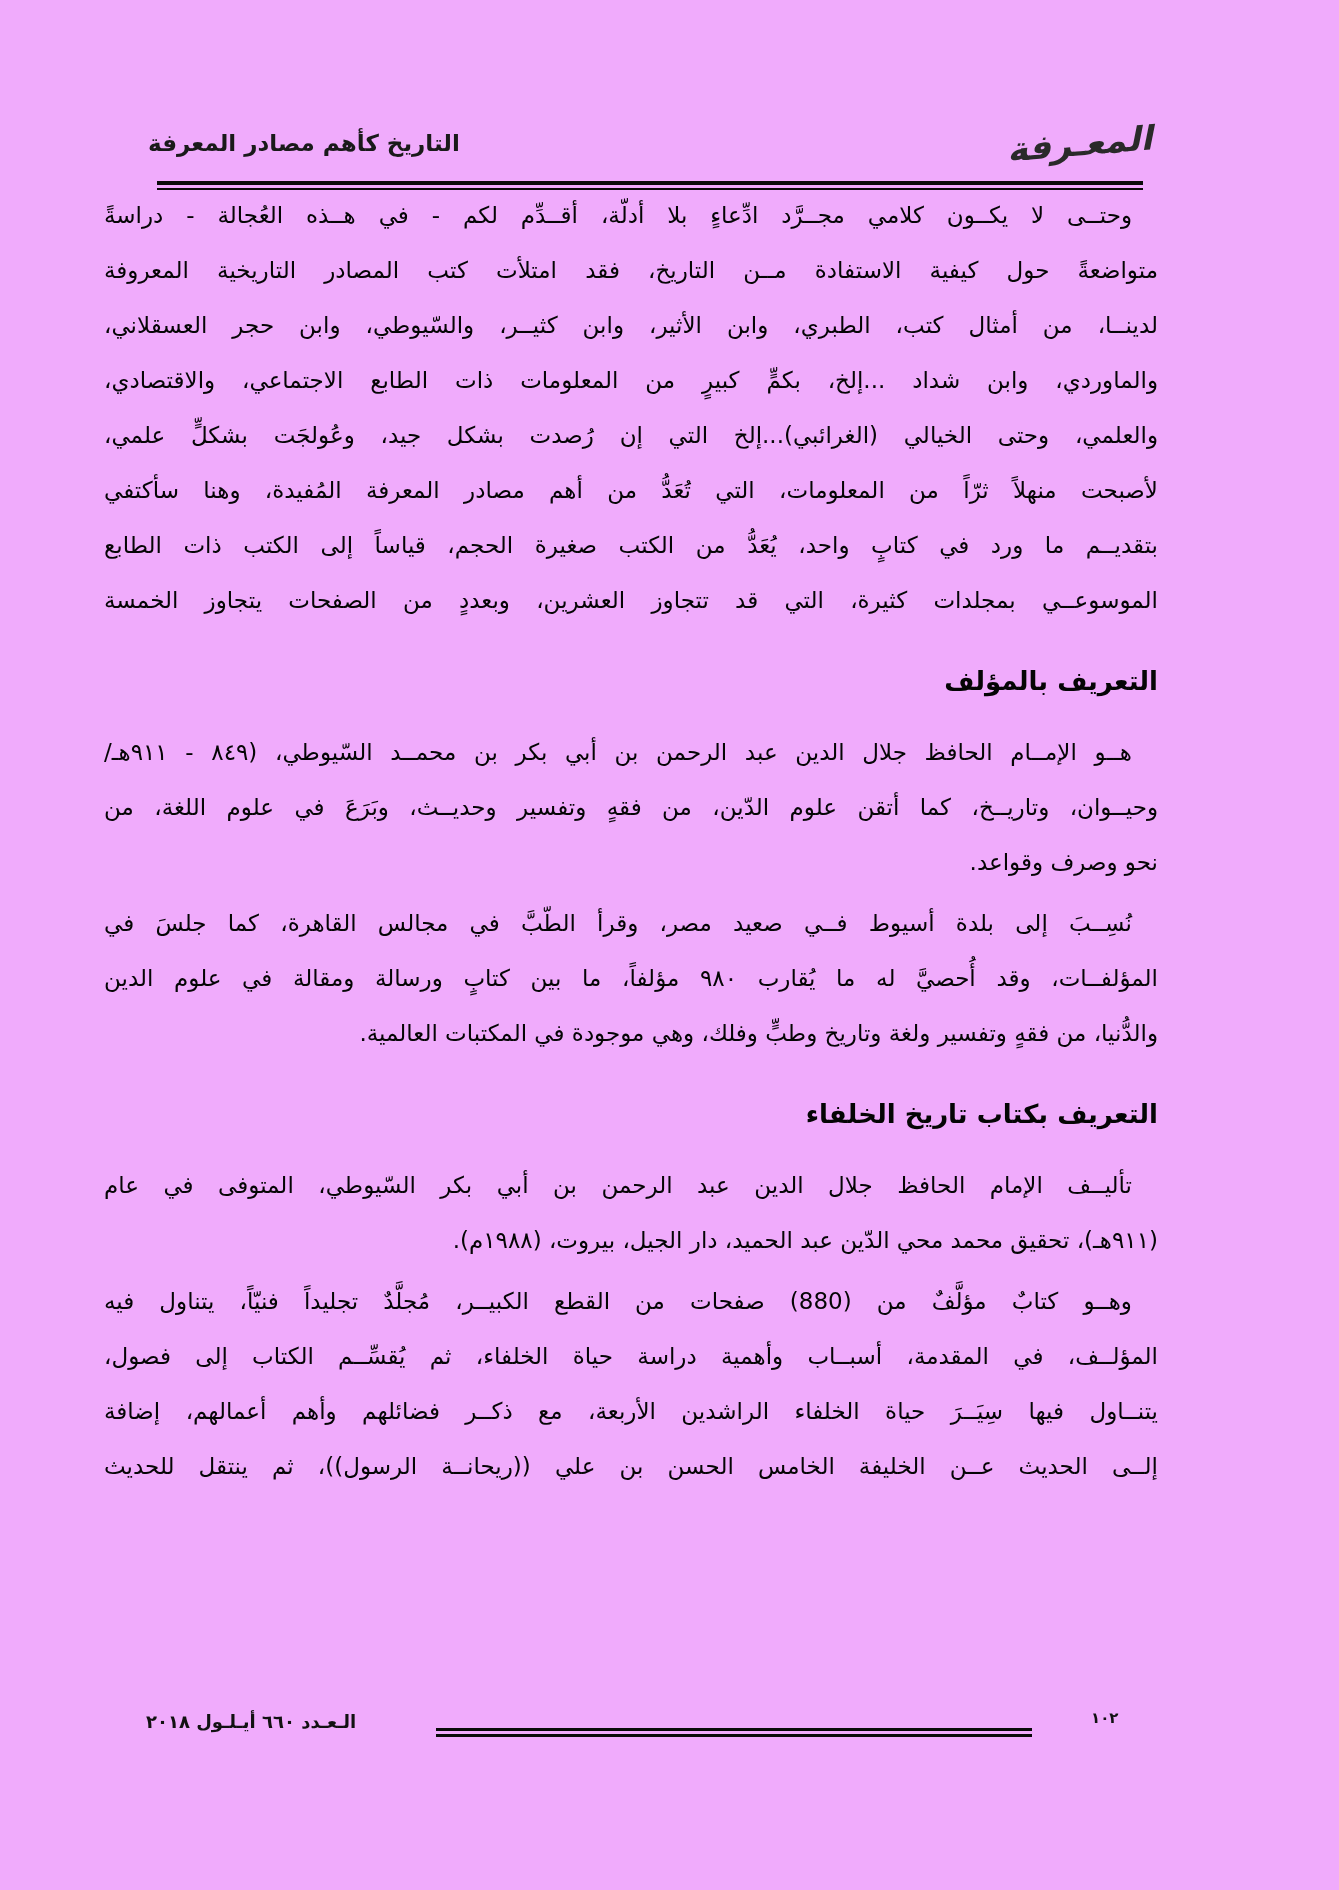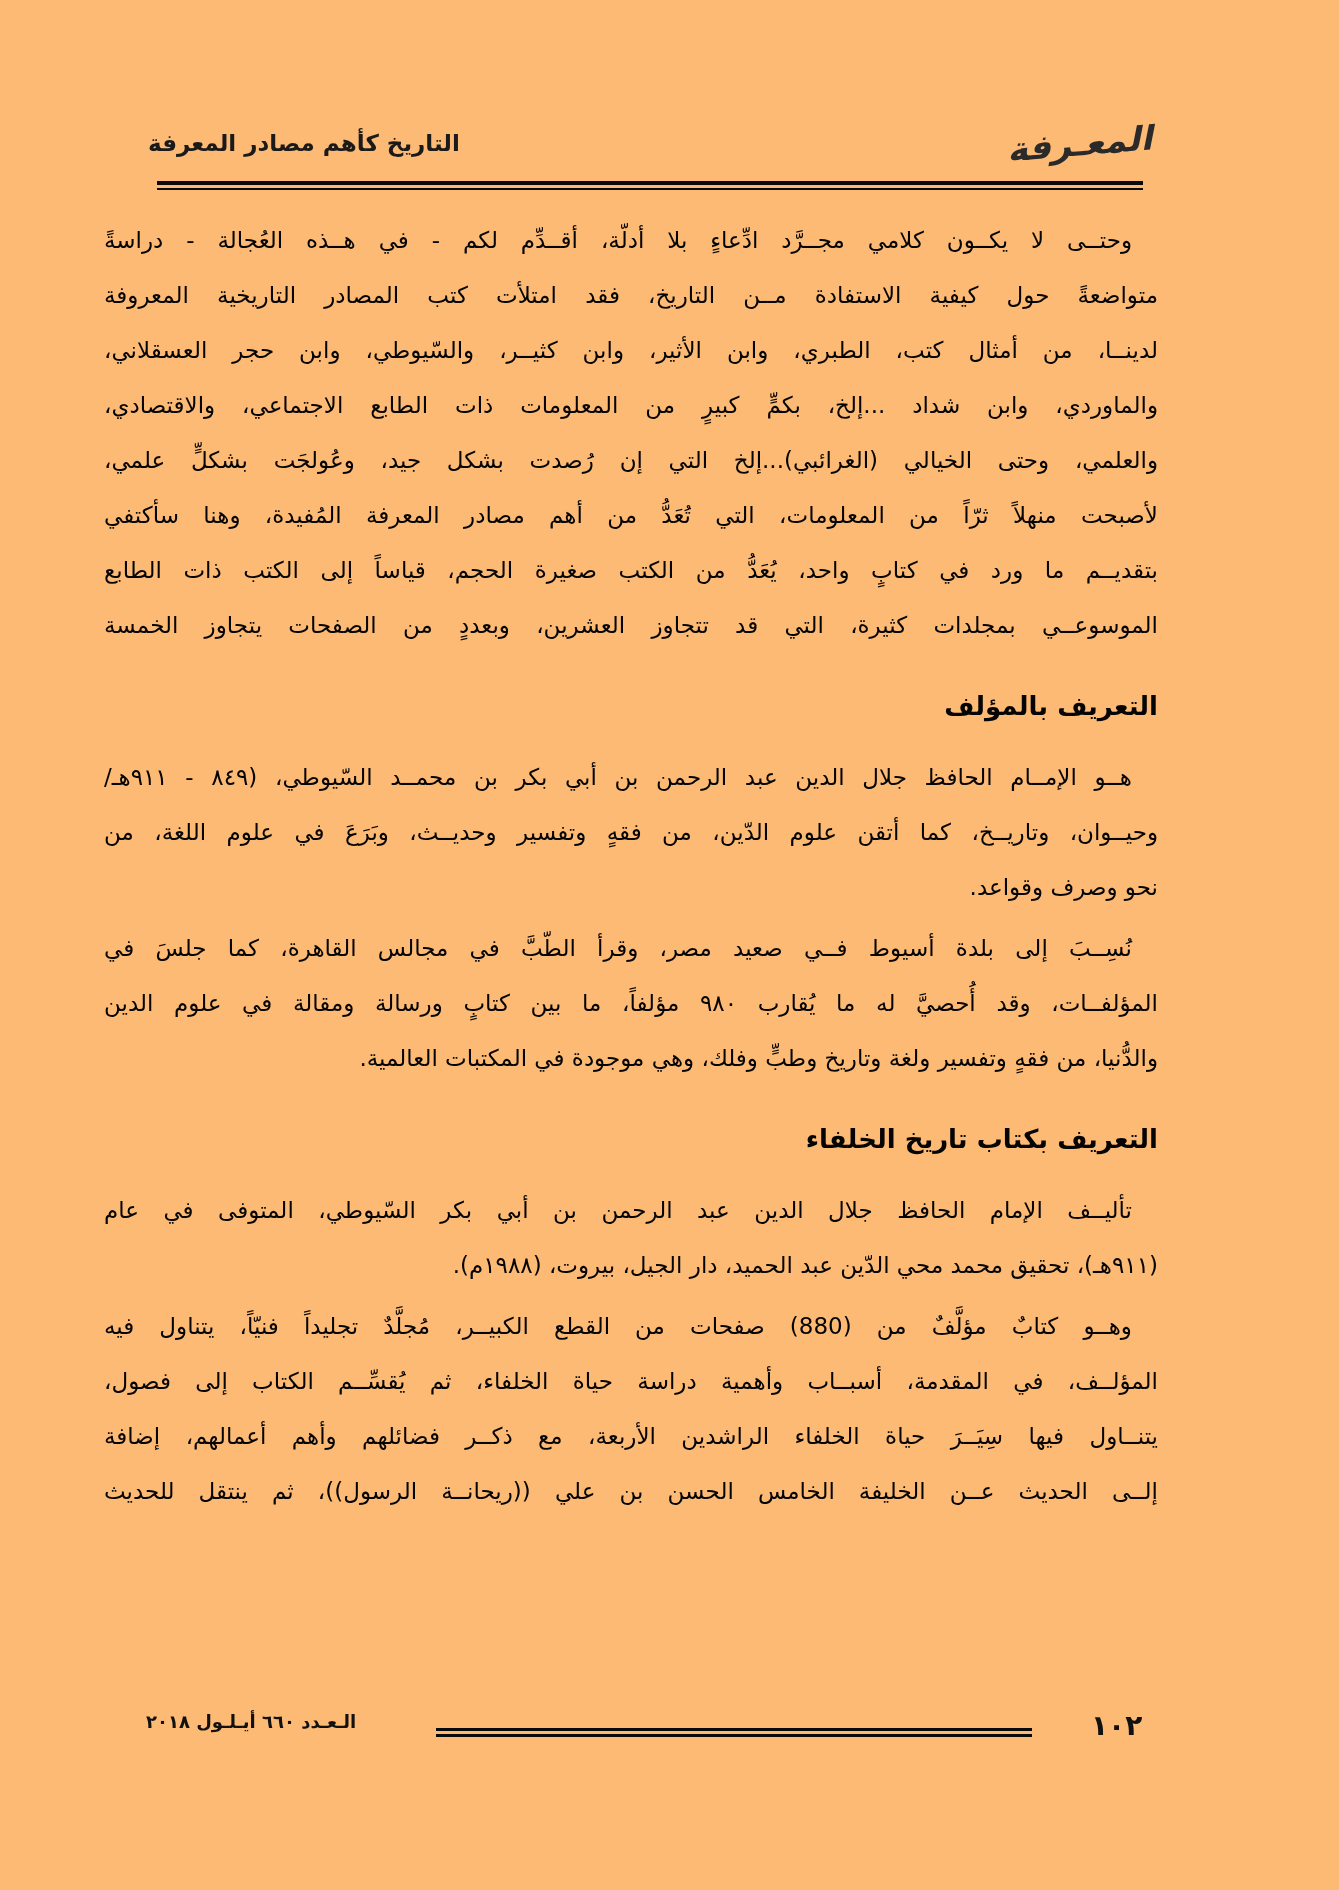--- a/index.html
+++ b/index.html
@@ -4,21 +4,21 @@
 <style>
   html, body {
     margin: 0;
     padding: 0;
     background: #ffffff;
   }
   .page {
     position: relative;
     width: 1339px;
     height: 1890px;
-    background: #fdba74;
+    background: #f0abfc;
     font-family: "DejaVu Sans", sans-serif;
     color: #000;
     overflow: hidden;
   }
 
   
   .running-title {
     position: absolute;
     top: 130px;
     left: 148px;
@@ -48,21 +48,21 @@
     left: 157px;
     width: 986px;
     height: 3px;
     border-top: 4px solid #0a0a0a;
     border-bottom: 2px solid #0a0a0a;
   }
 
   
   .article {
     position: absolute;
-    top: 213px;
+    top: 188px;
     left: 104px;
     width: 1054px;
     direction: rtl;
     font-size: 23px;
     line-height: 55px;
     color: #050505;
   }
   .para { margin: 0 0 6px 0; }
   .line {
     text-align: justify;
@@ -98,21 +98,21 @@
     left: 436px;
     width: 596px;
     height: 3px;
     border-top: 3px solid #0a0a0a;
     border-bottom: 3px solid #0a0a0a;
   }
   .footer-page {
     position: absolute;
     top: 1709px;
     left: 1091px;
-    font-size: 28px;
+    font-size: 15px;
     font-weight: bold;
     direction: rtl;
     color: #111;
     text-align: center;
   }
 </style>
 </head>
 <body>
 
 <div class="page">

